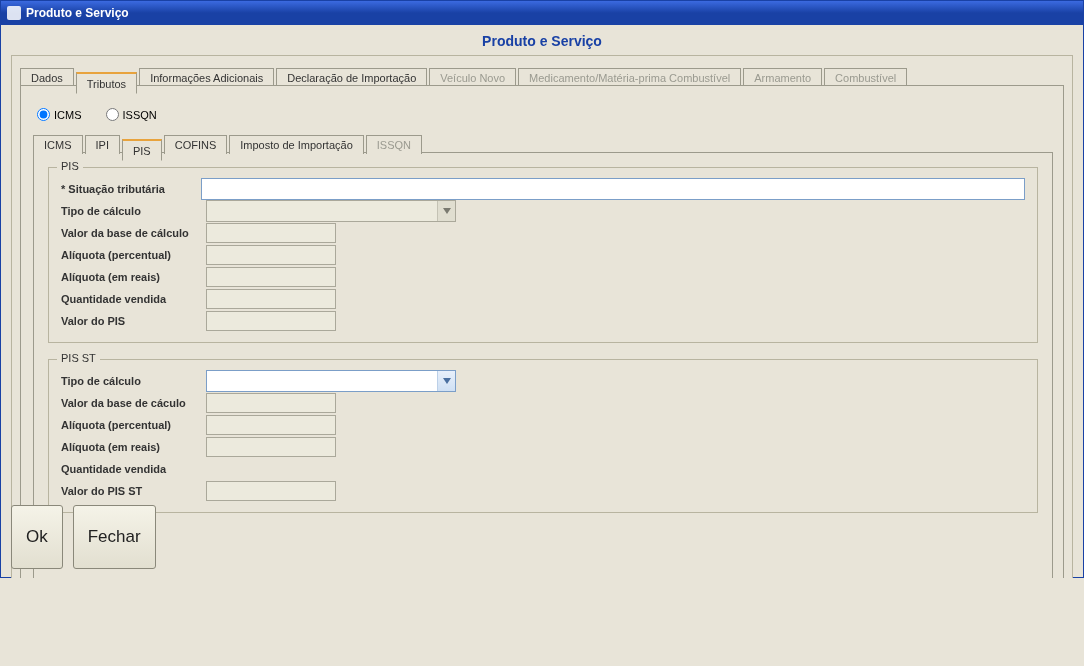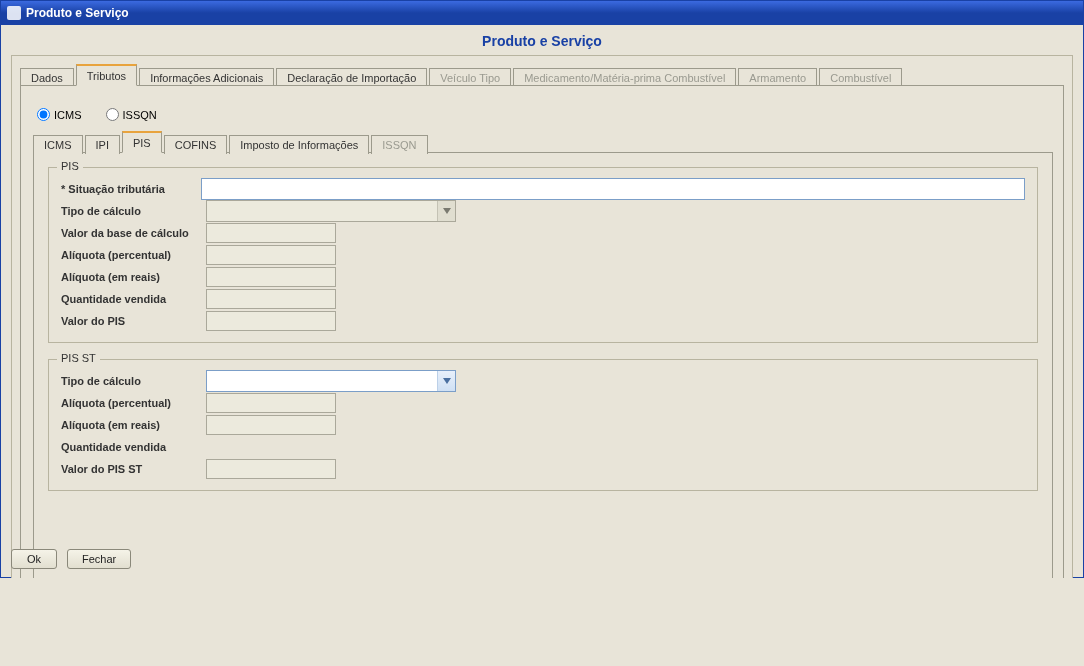--- a/index.html
+++ b/index.html
@@ -64,21 +64,21 @@
     font-size: 11px;
     color: #333;
     cursor: pointer;
     position: relative;
     top: 1px;
   }
   .tab.selected {
     background: #e8e4d8;
     border-top: 2px solid #e8a33d;
     padding-top: 4px;
-    top: 0;
+    top: 8px;
     z-index: 2;
     font-weight: normal;
     border-bottom: 1px solid #e8e4d8;
   }
   .tab.disabled {
     color: #9a9a90;
     cursor: default;
   }
   .tab-body {
     border: 1px solid #9c9a8c;
@@ -184,25 +184,25 @@
   
   .btnbar {
     position: absolute;
     left: 10px;
     bottom: 8px;
     display: flex;
     gap: 10px;
   }
   .btn {
     min-width: 46px;
-    padding: 3px 14px;
+    padding: 21px 14px;
     border: 1px solid #8a887a;
     border-radius: 3px;
     background: linear-gradient(#f5f3e8,#e2dfd0);
-    font-size: 11px;
+    font-size: 17px;
     cursor: pointer;
     color: #222;
   }
 </style>
 </head>
 <body>
 
 <div class="window">
   <div class="titlebar">
     <div class="tb-icon"></div>
@@ -211,21 +211,21 @@
 
   <div class="panel-title">Produto e Serviço</div>
 
   <div class="outer-panel">
 
     <div class="tabstrip">
       <div class="tab">Dados</div>
       <div class="tab selected">Tributos</div>
       <div class="tab">Informações Adicionais</div>
       <div class="tab">Declaração de Importação</div>
-      <div class="tab disabled">Veículo Tipo</div>
+      <div class="tab disabled">Veículo Novo</div>
       <div class="tab disabled">Medicamento/Matéria-prima Combustível</div>
       <div class="tab disabled">Armamento</div>
       <div class="tab disabled">Combustível</div>
     </div>
 
     <div class="tab-body">
 
       <div class="radio-row">
         <label class="radio">
           <input type="radio" name="taxtype" checked="" style="">
@@ -235,21 +235,21 @@
           <input type="radio" name="taxtype" style="">
           <span>ISSQN</span>
         </label>
       </div>
 
       <div class="subtabstrip">
         <div class="tab">ICMS</div>
         <div class="tab">IPI</div>
         <div class="tab selected">PIS</div>
         <div class="tab">COFINS</div>
-        <div class="tab">Imposto de Informações</div>
+        <div class="tab">Imposto de Importação</div>
         <div class="tab disabled">ISSQN</div>
       </div>
 
       <div class="sub-body">
 
         <div class="fset">
           <div class="legend">PIS</div>
 
           <div class="row">
             <div class="lbl">* Situação tributária</div>
@@ -304,20 +304,24 @@
             <div class="combo">
               <span></span>
               <div class="arrow">
                 <svg viewBox="0 0 8 6">
                     <path d="M0 0 L8 0 L4 6 Z" fill="#4a6fa0"></path>
                   </svg>
               </div>
             </div>
           </div>
 
+          <div class="row">
+            <div class="lbl">Valor da base de cáculo</div>
+            <input class="txt disabled" value="" style="">
+          </div>
 
           <div class="row">
             <div class="lbl">Alíquota (percentual)</div>
             <input class="txt disabled" value="" style="">
           </div>
 
           <div class="row">
             <div class="lbl">Alíquota (em reais)</div>
             <input class="txt disabled" value="" style="">
           </div>

